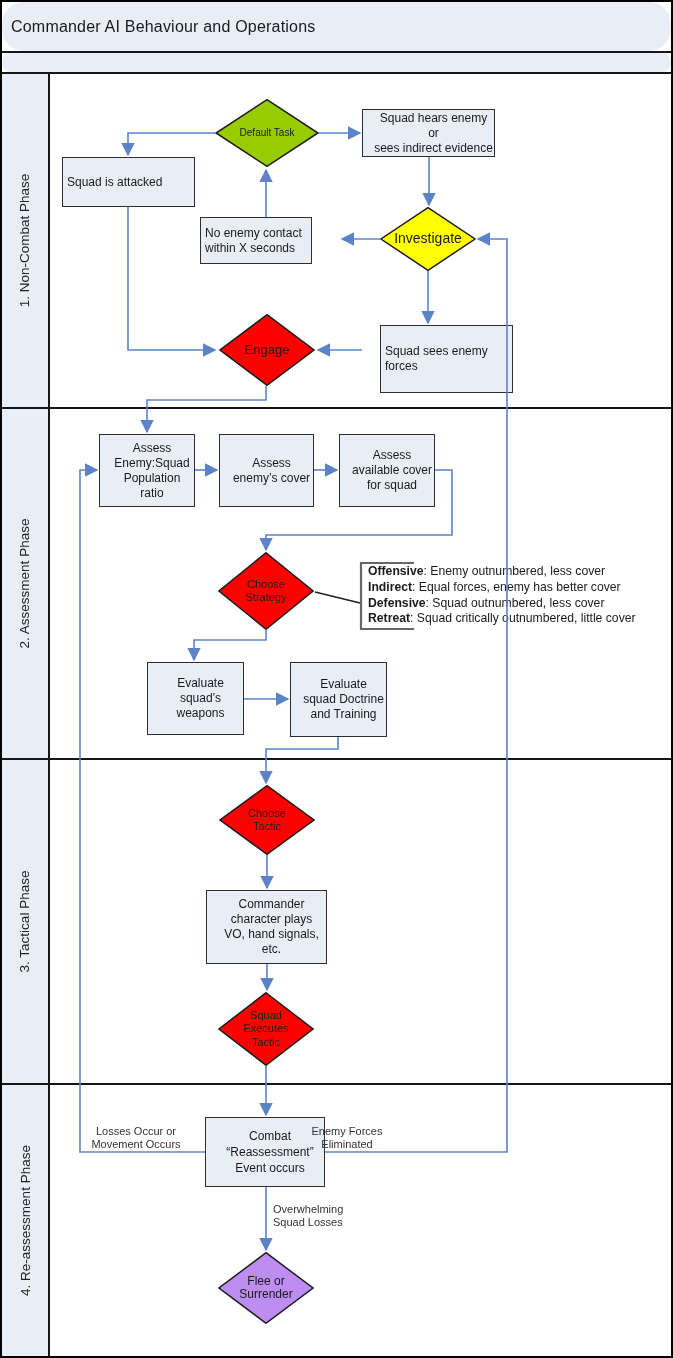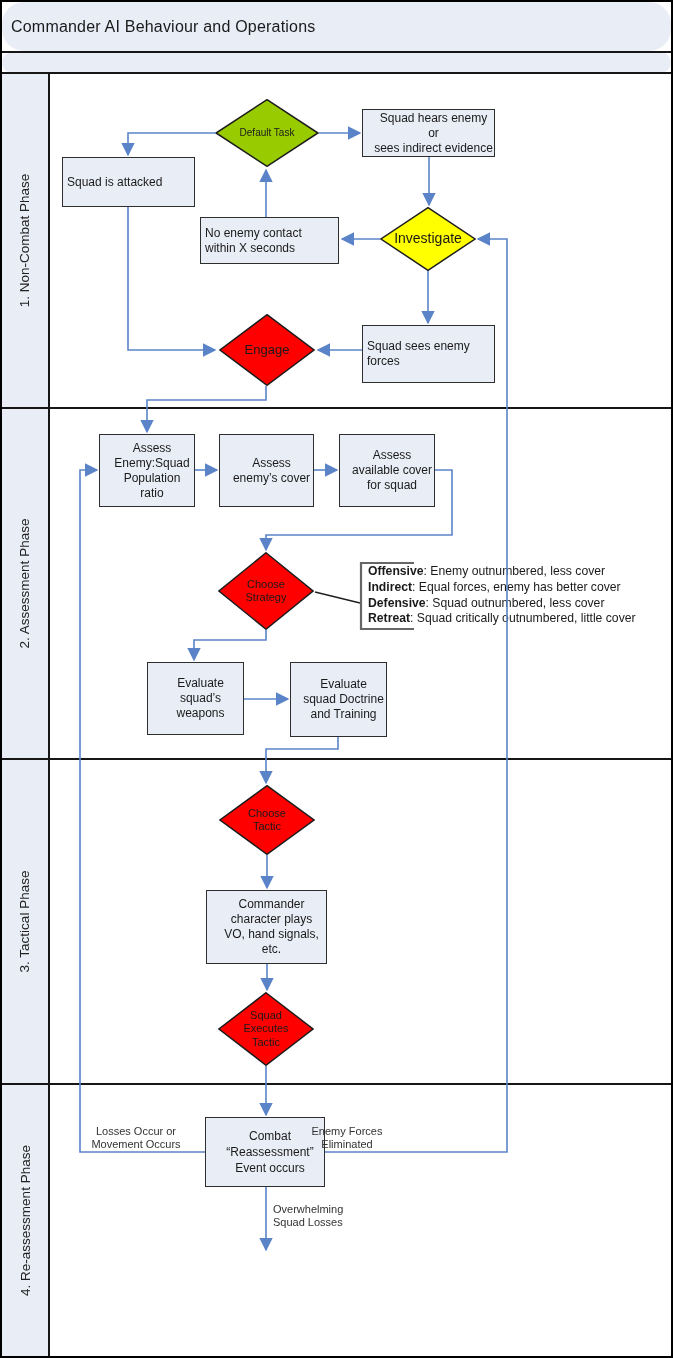--- a/index.html
+++ b/index.html
@@ -78,25 +78,25 @@
     <span class="vtext">4. Re-assessment Phase</span>
   </div>
 
   <div class="node leftal" style="left:60px;top:155px;width:133px;height:50px">
     <span>Squad is attacked</span>
   </div>
   <div class="node center" style="left:360px;top:107px;width:133px;height:48px">
     <span>Squad hears enemy or
 sees indirect evidence</span>
   </div>
-  <div class="node leftal" style="left:198px;top:215px;width:139px;height:47px">
+  <div class="node leftal" style="left:198px;top:215px;width:112px;height:47px">
     <span>No enemy contact
 within X seconds</span>
   </div>
-  <div class="node leftal" style="left:360px;top:323px;width:133px;height:58px">
+  <div class="node leftal" style="left:378px;top:323px;width:133px;height:68px">
     <span>Squad sees enemy
 forces</span>
   </div>
   <div class="node center" style="left:97px;top:432px;width:96px;height:73px">
     <span>Assess
 Enemy:Squad
 Population
 ratio</span>
   </div>
   <div class="node center" style="left:217px;top:432px;width:95px;height:73px">
@@ -162,20 +162,27 @@
     <span class="dlabel" style="font-size:11px">Choose
 Tactic</span>
   </div>
   <div class="diamond" style="left:216px;top:990px;width:96px;height:74px">
     <svg class="dshape" viewBox="0 0 100 100" preserveAspectRatio="none">
         <polygon class="fill-red" points="50,1 99,50 50,99 1,50"></polygon>
       </svg>
     <span class="dlabel" style="font-size:11px">Squad
 Executes
 Tactic</span>
+  </div>
+  <div class="diamond" style="left:216px;top:1250px;width:96px;height:72px">
+    <svg class="dshape" viewBox="0 0 100 100" preserveAspectRatio="none">
+        <polygon class="fill-purple" points="50,1 99,50 50,99 1,50"></polygon>
+      </svg>
+    <span class="dlabel" style="font-size:12px">Flee or
+Surrender</span>
   </div>
 
   <div id="strategy-legend">
     <div><b>Offensive</b><span>: Enemy outnumbered, less cover</span></div>
     <div><b>Indirect</b><span>: Equal forces, enemy has better cover</span></div>
     <div><b>Defensive</b><span>: Squad outnumbered, less cover</span></div>
     <div><b>Retreat</b><span>: Squad critically outnumbered, little cover</span></div>
   </div>
 
   <div class="edge-label center" style="left:88px;top:1123px;width:92px">Losses Occur or

